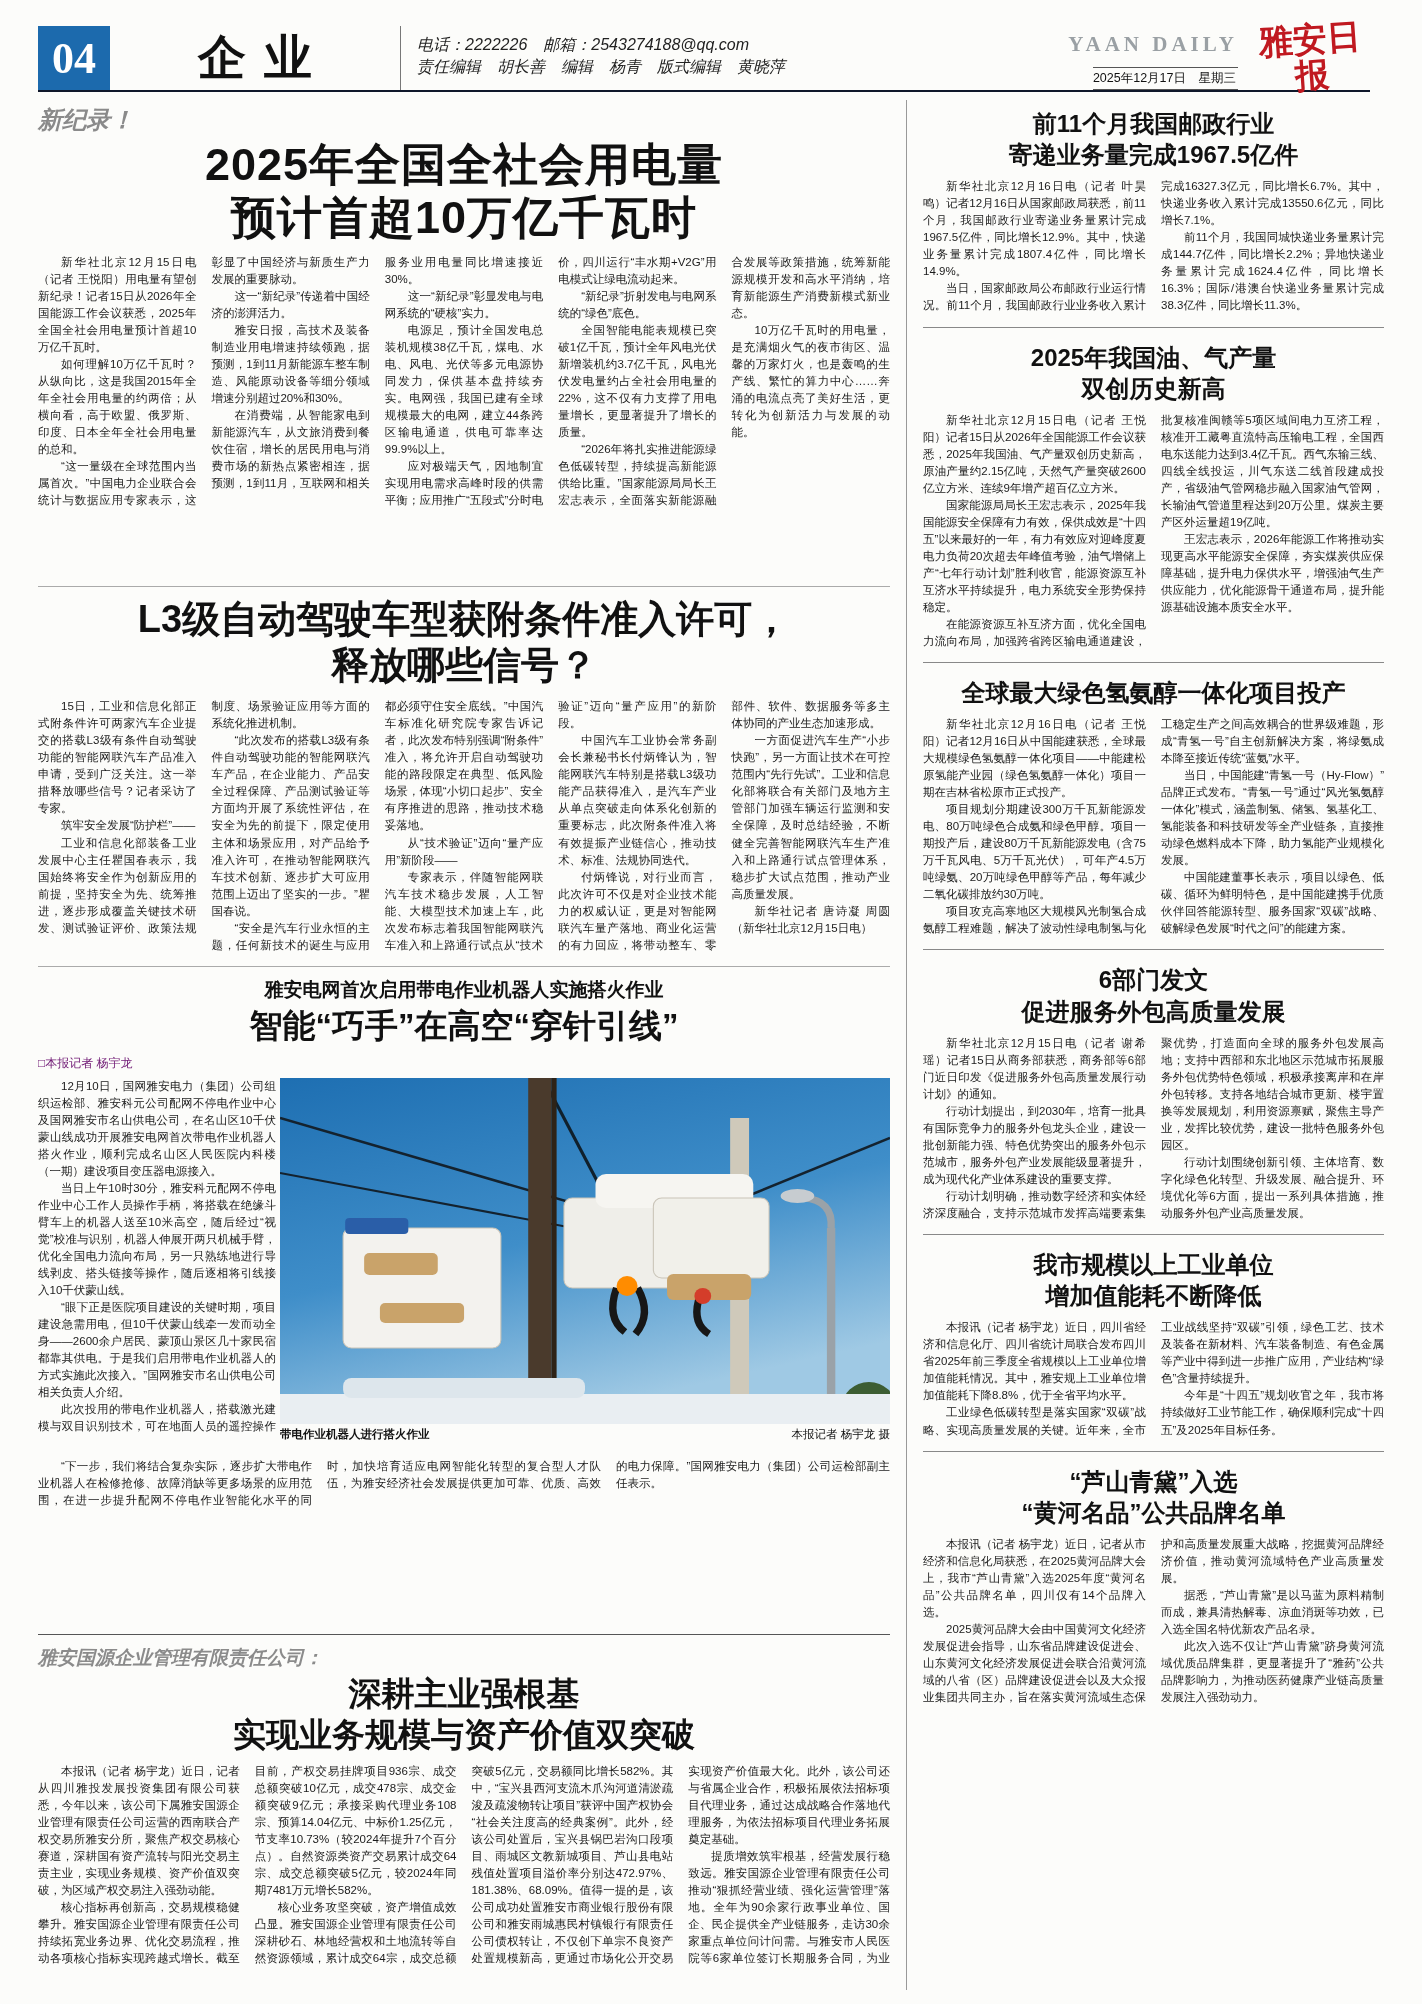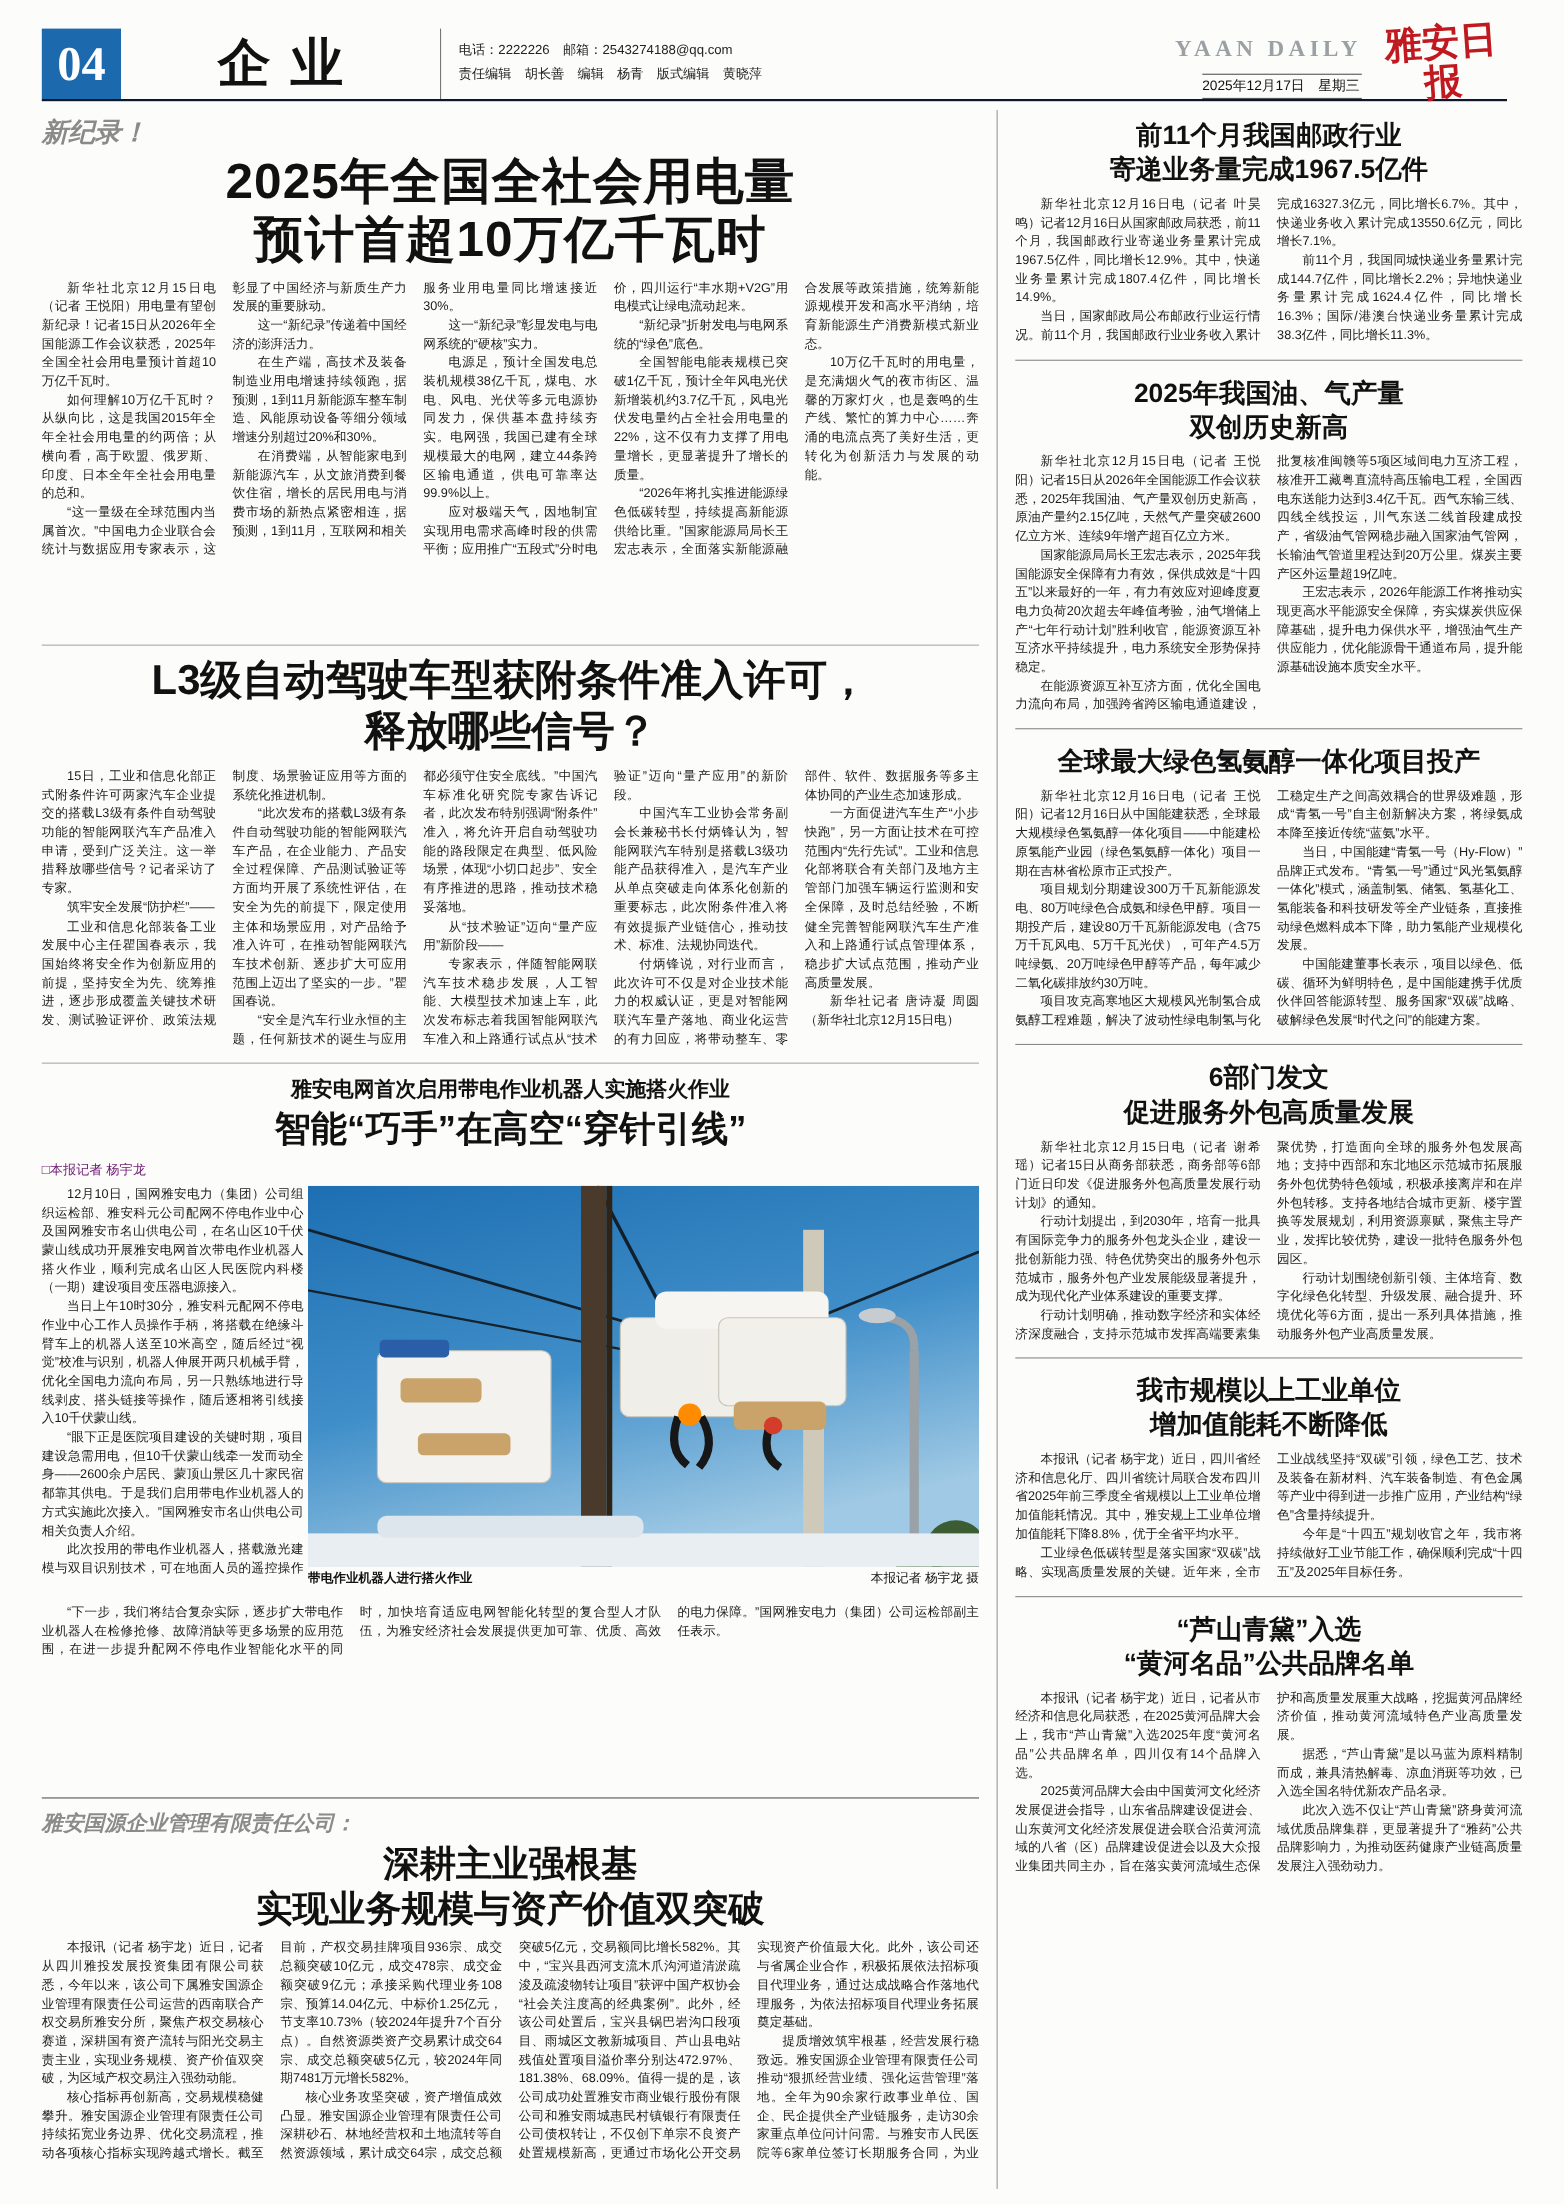--- a/index.html
+++ b/index.html
@@ -17,21 +17,21 @@
   .pagenum{
     width:72px;background:#1c6aad;color:#fff;display:flex;align-items:center;justify-content:center;
     font-size:44px;font-weight:bold;font-family:"Liberation Serif","DejaVu Serif",serif;
   }
   .section-name{
     width:290px;display:flex;align-items:center;justify-content:center;
     font-size:48px;font-weight:bold;letter-spacing:18px;text-indent:18px;
   }
   .contact-block{
     flex:1;border-left:1px solid #777;padding:8px 0 0 16px;
-    font-size:12px;line-height:22px;color:#222;
+    font-size:16px;line-height:22px;color:#222;font-style:italic;
   }
   .masthead-right{
     width:240px;text-align:right;padding-top:6px;
   }
   .masthead-en{
     font-family:"Liberation Serif","DejaVu Serif",serif;letter-spacing:4px;
     font-size:21px;color:#9aa0a4;font-weight:bold;
   }
   .masthead-date{
     margin-top:10px;border-top:1px solid #555;border-bottom:1px solid #555;
@@ -127,21 +127,21 @@
         <div class="kicker-script">新纪录！</div>
         <div class="headline-xl">
           <div>2025年全国全社会用电量</div>
           <div>预计首超10万亿千瓦时</div>
         </div>
         <div class="body-cols cols-5" style="height:322px;">
             <p>新华社北京12月15日电（记者 王悦阳）用电量有望创新纪录！记者15日从2026年全国能源工作会议获悉，2025年全国全社会用电量预计首超10万亿千瓦时。</p>
             <p>如何理解10万亿千瓦时？从纵向比，这是我国2015年全年全社会用电量的约两倍；从横向看，高于欧盟、俄罗斯、印度、日本全年全社会用电量的总和。</p>
             <p>“这一量级在全球范围内当属首次。”中国电力企业联合会统计与数据应用专家表示，这彰显了中国经济与新质生产力发展的重要脉动。</p>
             <p>这一“新纪录”传递着中国经济的澎湃活力。</p>
-            <p>在生产端，高技术及装备制造业用电增速持续领跑，据预测，1到11月新能源车整车制造、风能原动设备等细分领域增速分别超过20%和30%。</p>
+            <p>雅安日报，高技术及装备制造业用电增速持续领跑，据预测，1到11月新能源车整车制造、风能原动设备等细分领域增速分别超过20%和30%。</p>
             <p>在消费端，从智能家电到新能源汽车，从文旅消费到餐饮住宿，增长的居民用电与消费市场的新热点紧密相连，据预测，1到11月，互联网和相关服务业用电量同比增速接近30%。</p>
             <p>这一“新纪录”彰显发电与电网系统的“硬核”实力。</p>
             <p>电源足，预计全国发电总装机规模38亿千瓦，煤电、水电、风电、光伏等多元电源协同发力，保供基本盘持续夯实。电网强，我国已建有全球规模最大的电网，建立44条跨区输电通道，供电可靠率达99.9%以上。</p>
             <p>应对极端天气，因地制宜实现用电需求高峰时段的供需平衡；应用推广“五段式”分时电价，四川运行“丰水期+V2G”用电模式让绿电流动起来。</p>
             <p>“新纪录”折射发电与电网系统的“绿色”底色。</p>
             <p>全国智能电能表规模已突破1亿千瓦，预计全年风电光伏新增装机约3.7亿千瓦，风电光伏发电量约占全社会用电量的22%，这不仅有力支撑了用电量增长，更显著提升了增长的质量。</p>
             <p>“2026年将扎实推进能源绿色低碳转型，持续提高新能源供给比重。”国家能源局局长王宏志表示，全面落实新能源融合发展等政策措施，统筹新能源规模开发和高水平消纳，培育新能源生产消费新模式新业态。</p>
             <p>10万亿千瓦时的用电量，是充满烟火气的夜市街区、温馨的万家灯火，也是轰鸣的生产线、繁忙的算力中心……奔涌的电流点亮了美好生活，更转化为创新活力与发展的动能。</p>
           </div>
       </div>

